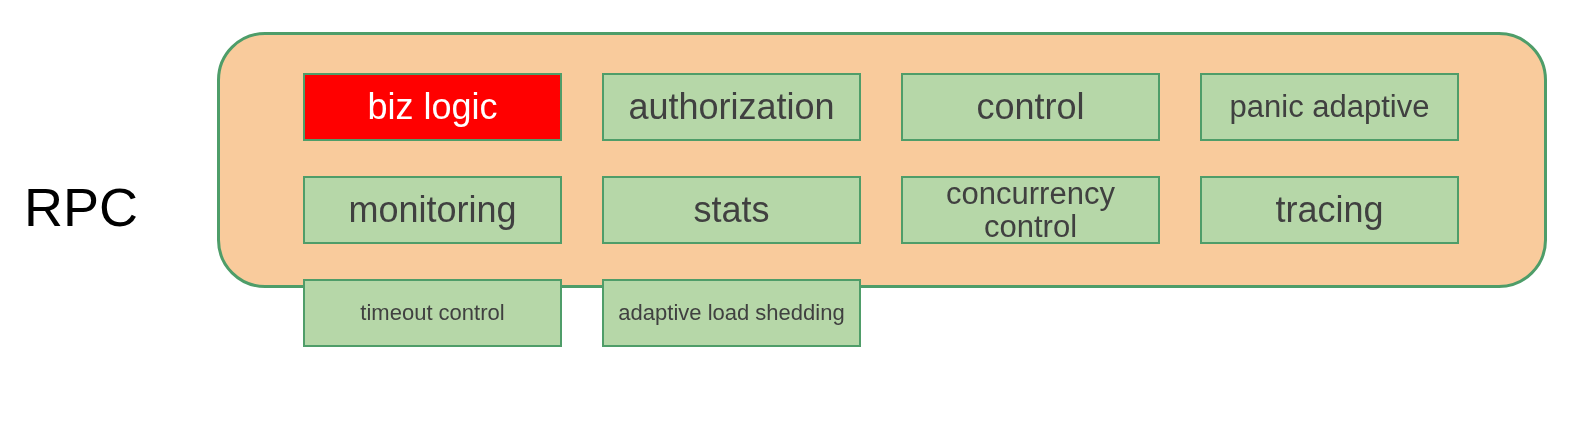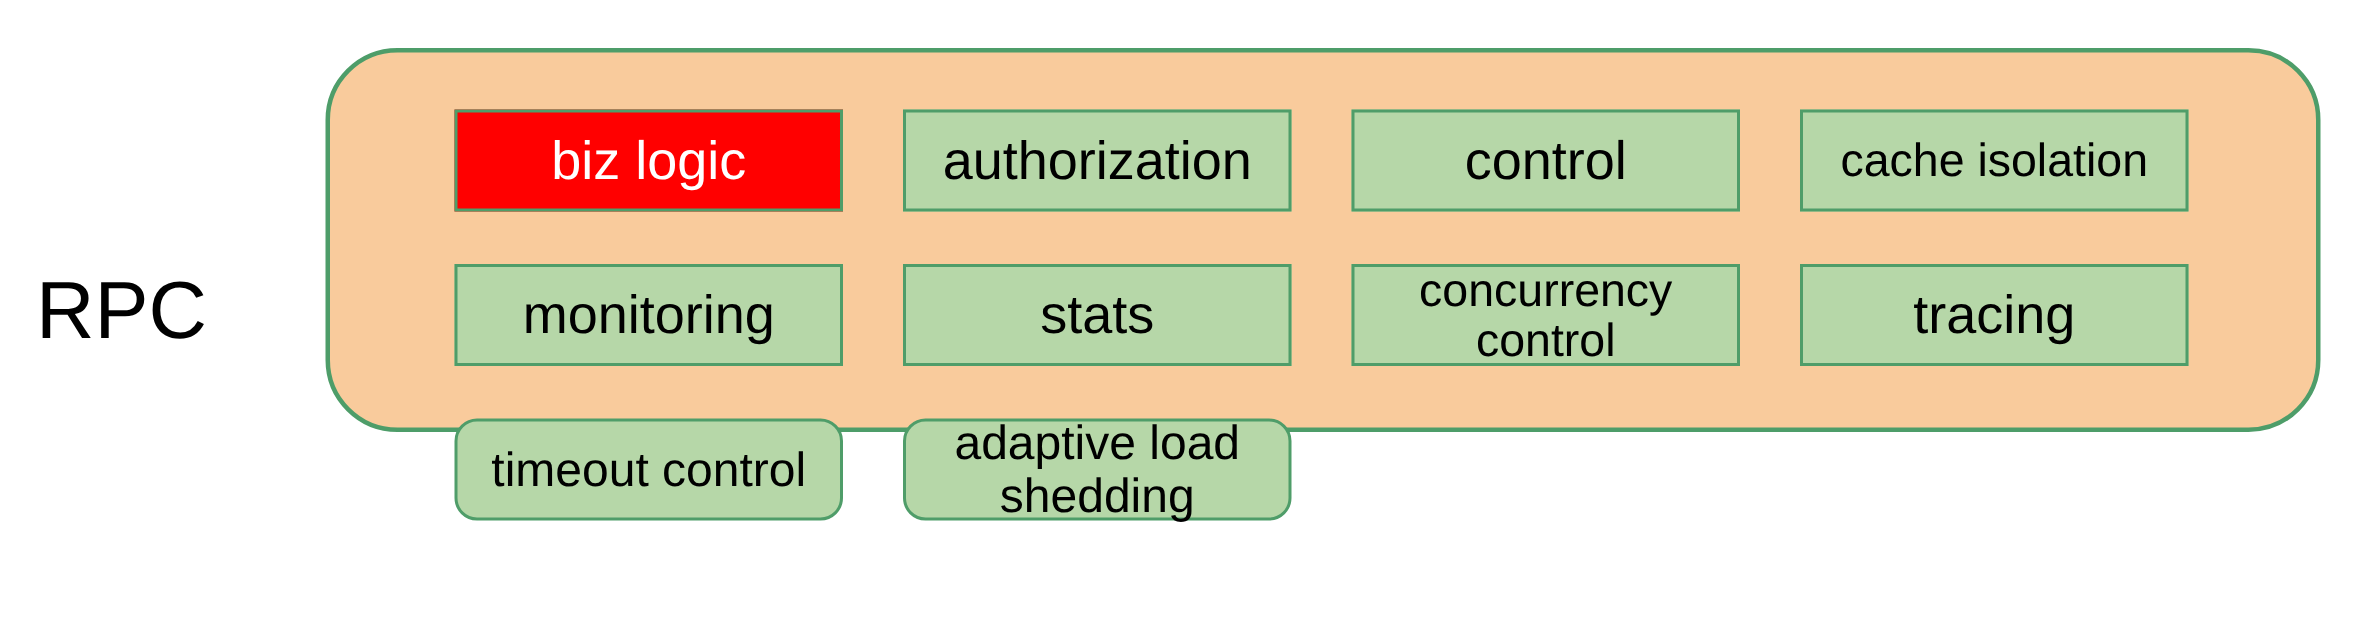--- a/index.html
+++ b/index.html
@@ -48,50 +48,50 @@
     row-gap: 35px;
   }
   .box {
     box-sizing: border-box;
     background: var(--box-fill, #B6D7A8);
     border: 2.5px solid var(--box-border, #4F9D69);
     display: flex;
     align-items: center;
     justify-content: center;
     text-align: center;
-    color: #000000;
+    color: #404040;
     line-height: 1.08;
     padding: 0 6px;
   }
   .box.highlight {
     background: var(--highlight-fill, #FF0000);
     color: var(--highlight-text, #FFFFFF);
   }
   .fs-l { font-size: 36px; }
-  .fs-m { font-size: 32px; border-radius: 15px; }
+  .fs-m { font-size: 22px; }
   .fs-s { font-size: 31px; }
 </style>
 </head>
 <body>
 
 <div class="canvas">
 
   <div class="rpc-label">RPC</div>
 
   <div class="rpc-container">
     <div class="component-grid">
 
       <div class="box highlight fs-l">biz logic</div>
 
       <div class="box fs-l">authorization</div>
 
 
       <div class="box fs-l">control</div>
 
-      <div class="box fs-s">cache isolation</div>
+      <div class="box fs-s">panic adaptive</div>
 
       <div class="box fs-l">monitoring</div>
 
       <div class="box fs-l">stats</div>
 
       <div class="box fs-s">concurrency control</div>
 
       <div class="box fs-l">tracing</div>
 
       <div class="box fs-m">timeout control</div>

